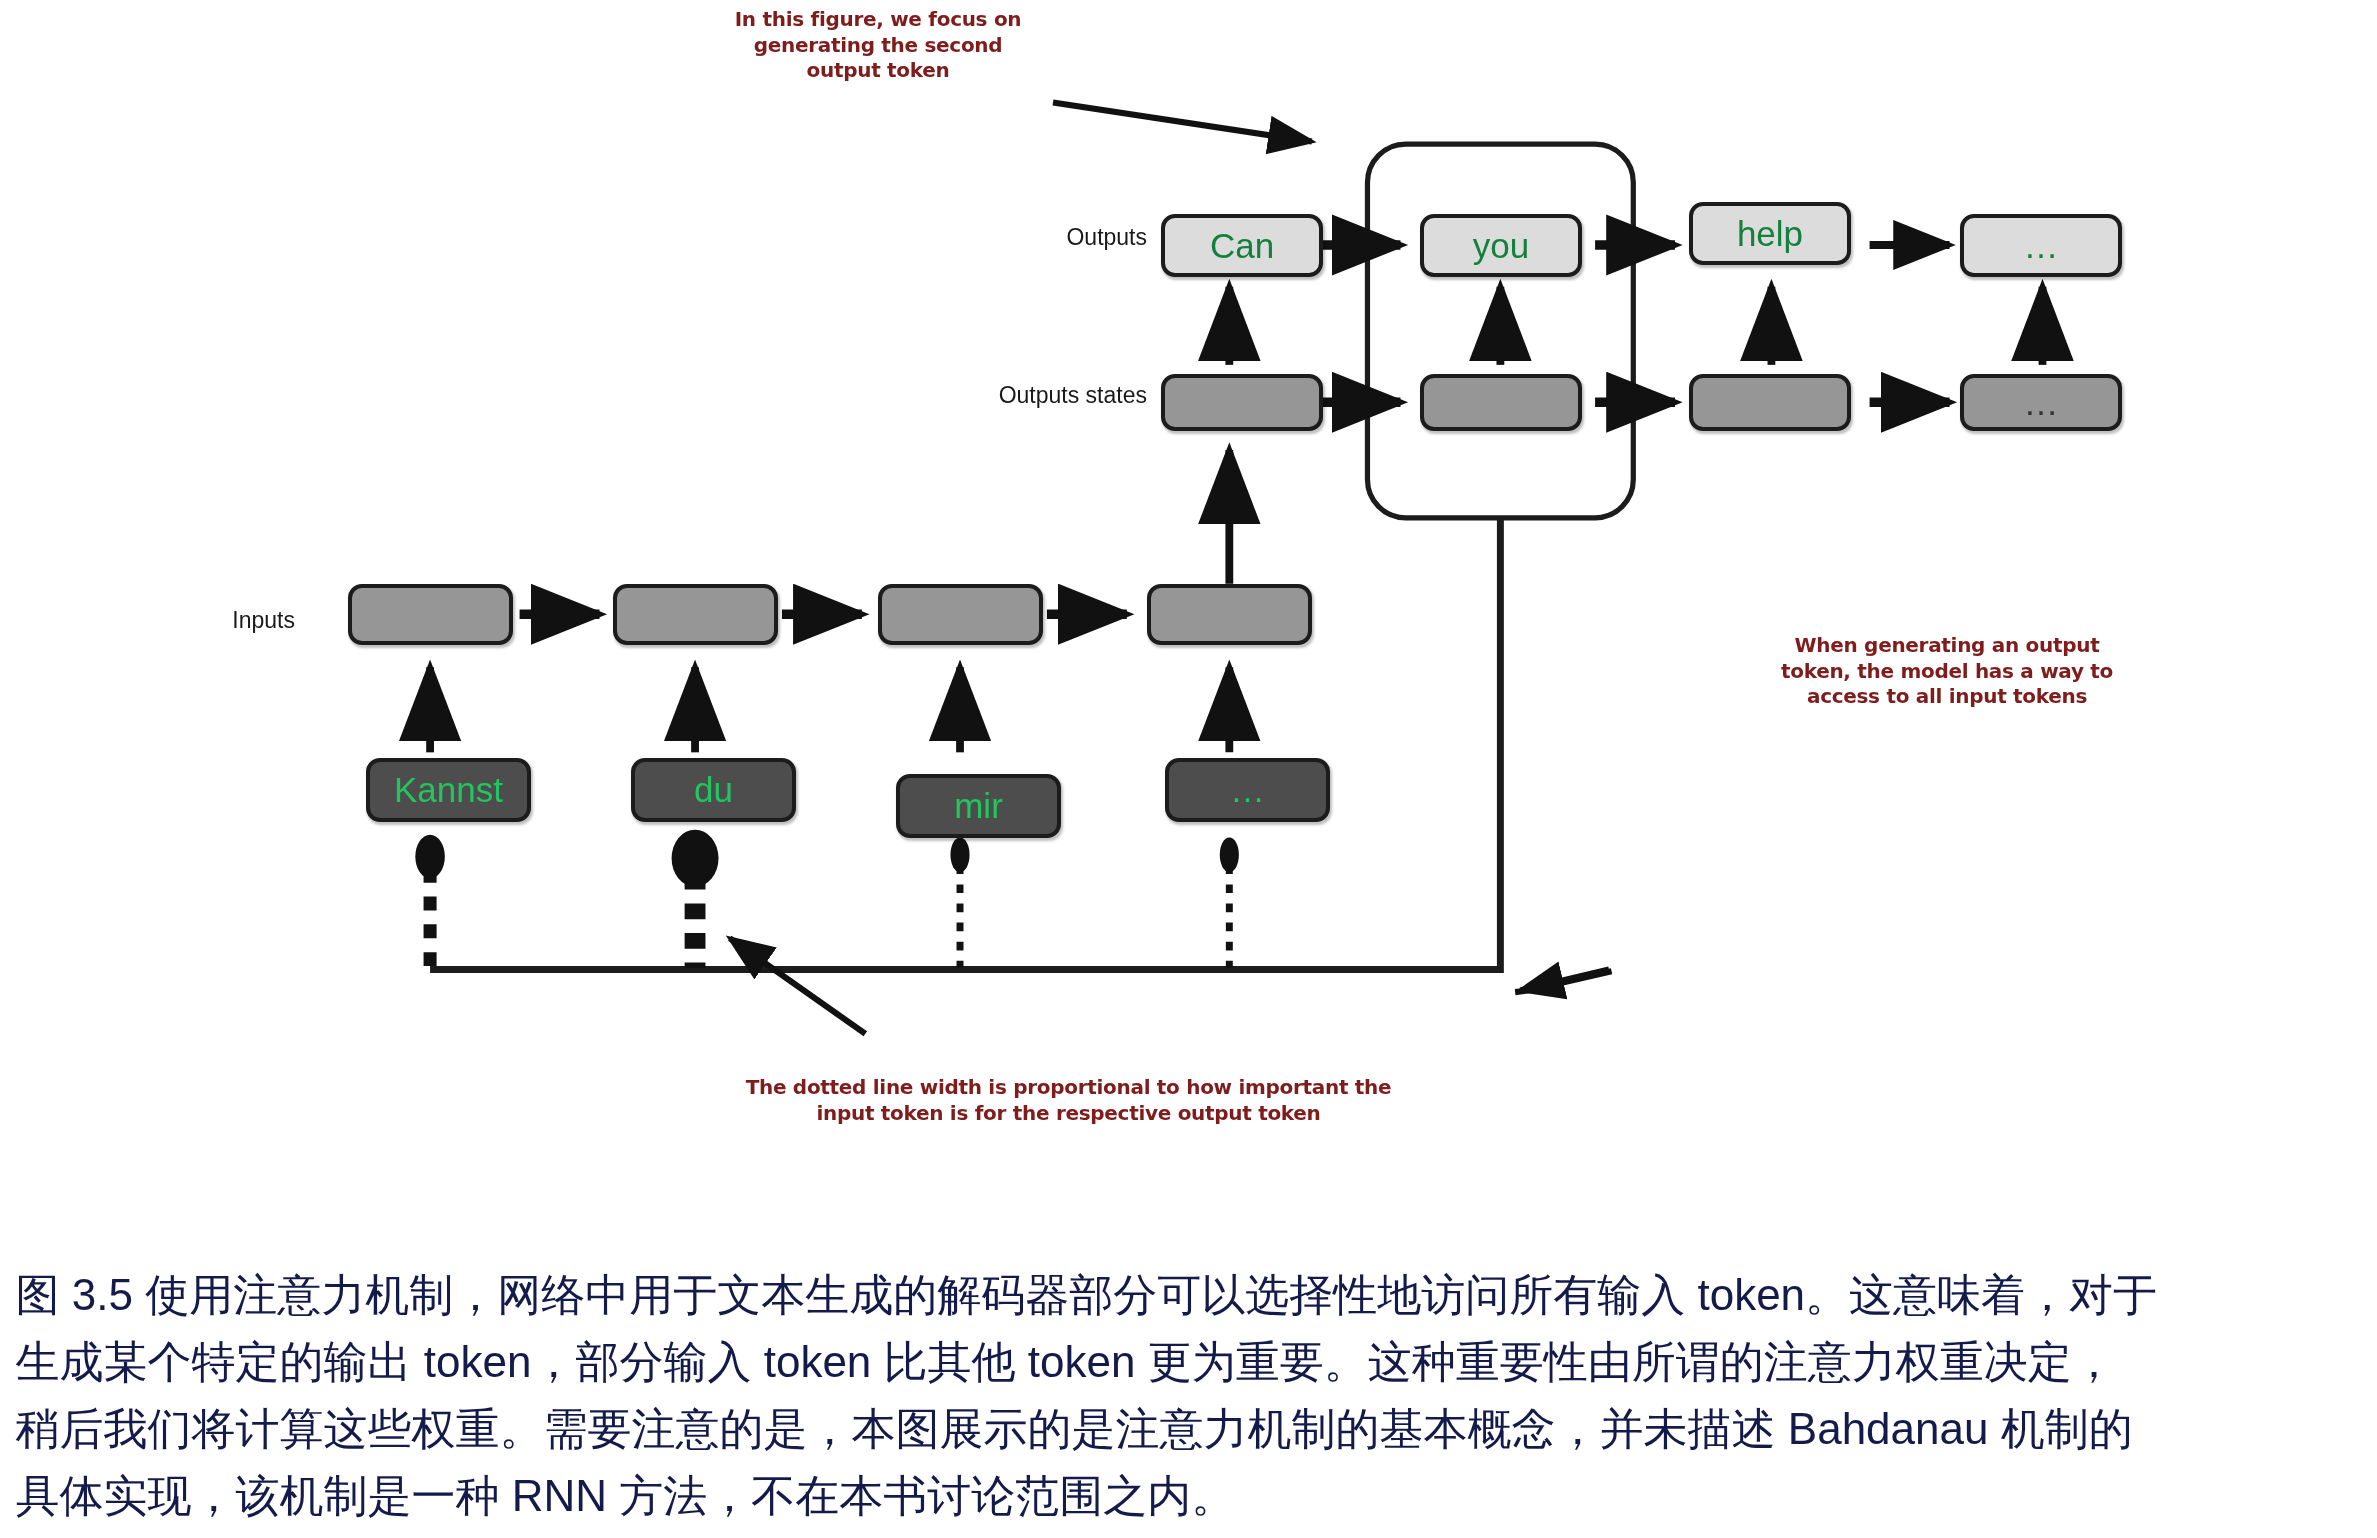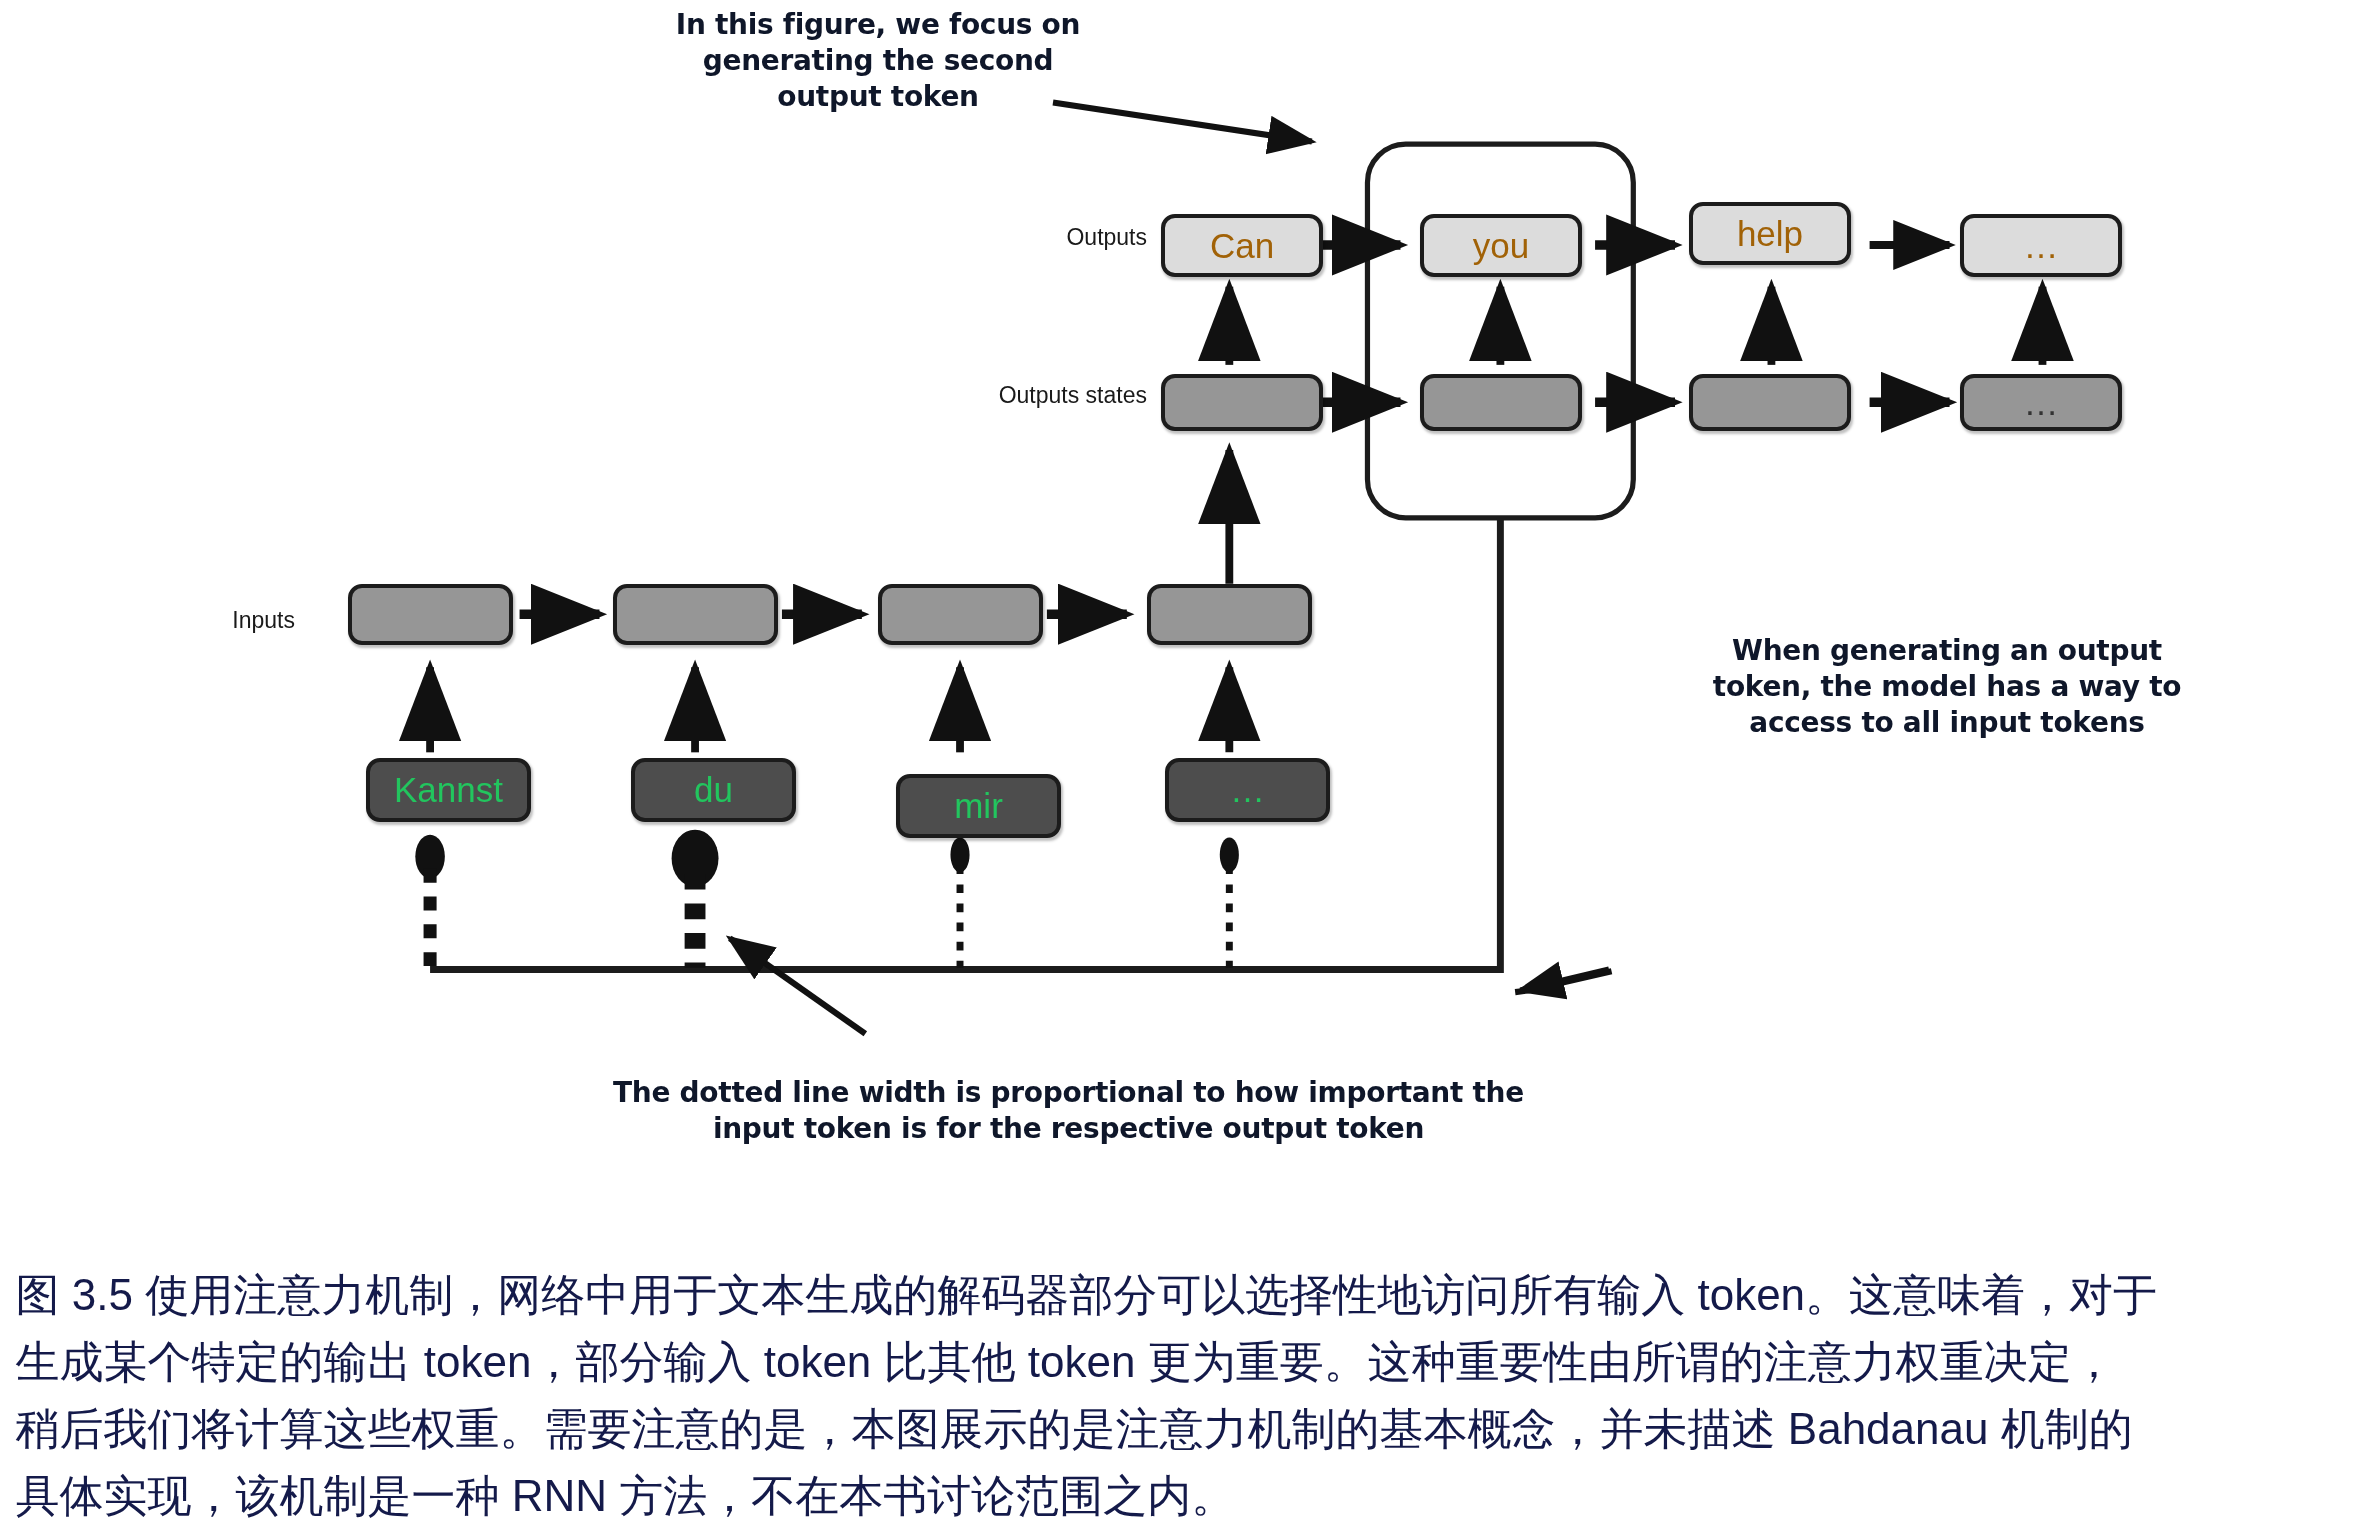--- a/index.html
+++ b/index.html
@@ -19,23 +19,23 @@
     left: 0; top: 0;
     width: 2377px;
     height: 1251px;
   }
   #figure svg { display: block; }
 
   .anno {
     position: absolute;
     font-family: "DejaVu Sans", sans-serif;
     font-weight: bold;
-    font-size: 28px;
+    font-size: 20px;
     line-height: 1.28;
-    color: #0f172a;
+    color: #7f1d1d;
     letter-spacing: -0.3px;
     text-align: center;
     white-space: pre-line;
   }
   #anno-focus  { left: 600px;  top: 7px;   width: 556px; text-align: center; }
   #anno-access { left: 1634px; top: 633px; width: 626px; text-align: center; }
   #anno-dotted { left: 417px;  top: 1039px;width: 1303px;text-align: center; margin-top: 36px; }
 
   .rowlabel {
     position: absolute;
@@ -54,21 +54,21 @@
     box-sizing: border-box;
     border: 4.3px solid #1c1c1c;
     border-radius: 14px;
     display: flex;
     align-items: center;
     justify-content: center;
     font-family: "Liberation Sans", sans-serif;
     font-size: 35px;
     box-shadow: 1.7px 2.6px 2.6px rgba(0,0,0,0.25);
   }
-  .out-box    { background: #dcdcdc; color: #a16207; }
+  .out-box    { background: #dcdcdc; color: #15803d; }
   .hid-box    { background: #969696; color: #333333; }
   .enc-box    { background: #969696; color: #333333; }
   .in-box     { background: #4d4d4d; color: #22c55e; margin-left: 18px; }
 
   #caption {
     position: absolute;
     left: 15.6px;
     top: 1262px;
     width: 2346px;
     font-family: "Liberation Sans", sans-serif;

